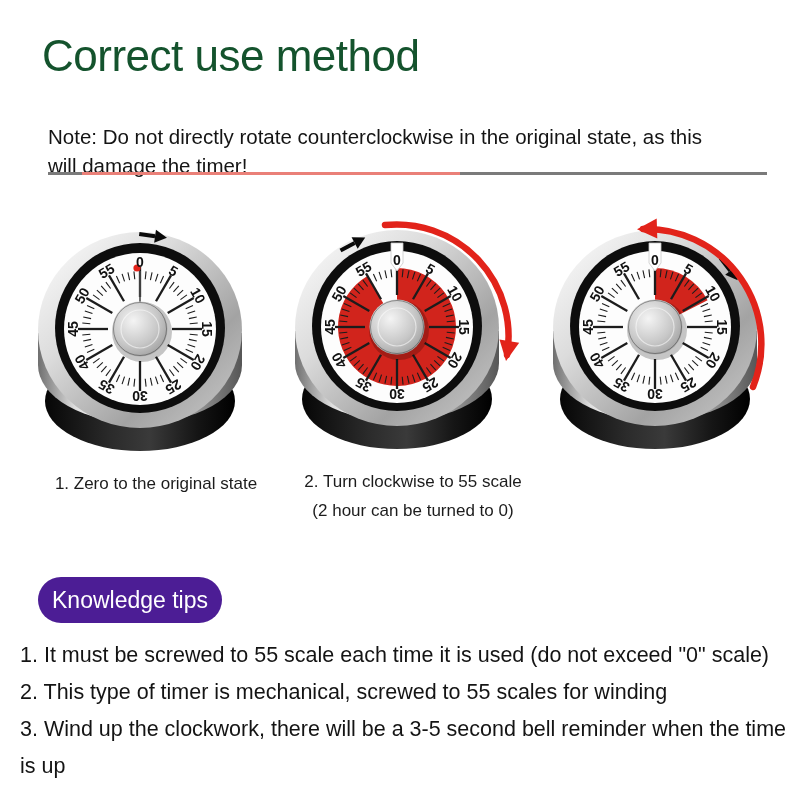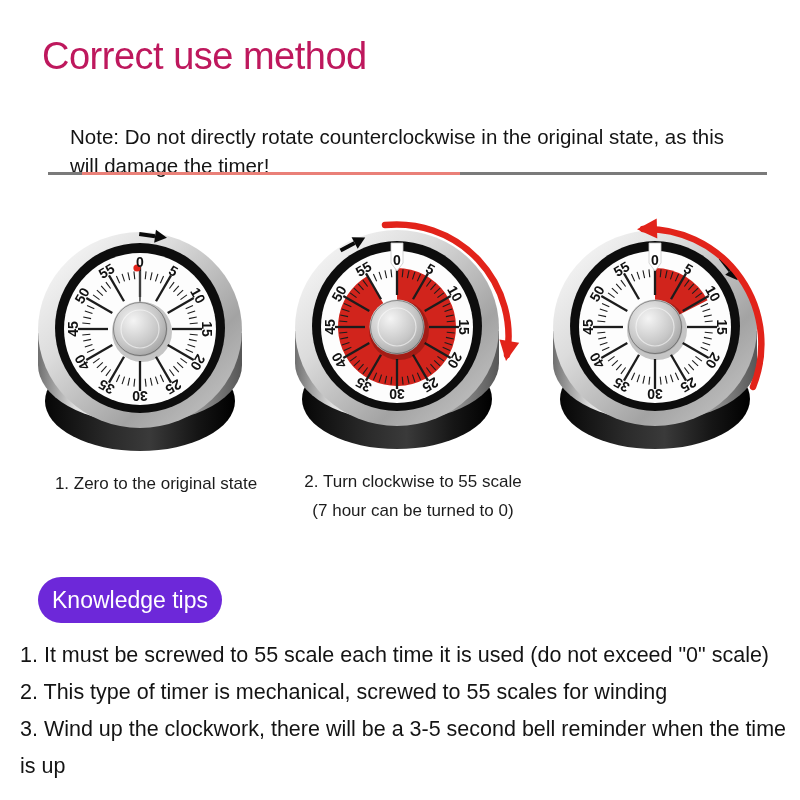--- a/index.html
+++ b/index.html
@@ -1,27 +1,27 @@
 <!DOCTYPE html>
 <html><head>
 <meta charset="utf-8">
 <style>
   html,body{margin:0;padding:0;}
   body{
     width:800px;height:800px;background:#ffffff;position:relative;overflow:hidden;
     font-family:"Liberation Sans",sans-serif;color:#1a1a1a;
   }
   .page-title{
-    position:absolute;left:42px;top:30px;font-size:38px;line-height:52px;
-    font-weight:400;letter-spacing:-0.5px;color:#be185d;
+    position:absolute;left:42px;top:30px;font-size:44px;line-height:52px;
+    font-weight:400;letter-spacing:-0.5px;color:#14532d;
   }
   .note{
     position:absolute;left:48px;top:122px;font-size:20.5px;line-height:29px;color:#141414;
   }
-  .note span{display:block;margin-left:22px;}
+  .note span{display:block;}
   .note-underline{
     position:absolute;left:48px;top:172px;width:719px;height:3px;background:#7a7a7a;
   }
   .note-underline .hl{
     position:absolute;left:34px;top:0;width:378px;height:3px;
   }
   .timers-row{position:absolute;left:0;top:213px;width:800px;height:330px;}
   .timer-col{position:absolute;width:240px;top:0;}
   #col1{left:30px;top:2px;}
   #col2{left:287px;}
@@ -306,21 +306,21 @@
           <circle cx="110" cy="114" r="19" fill="none" stroke="rgba(255,255,255,0.55)" stroke-width="1.2"></circle>
           <g transform="rotate(-28 110 114)">
             <line x1="96" y1="20" x2="112" y2="20" stroke="#0a0a0a" stroke-width="4"></line>
             <path d="M112,13.5 L124,20 L112,26.5 Z" fill="#0a0a0a"></path>
           </g>
           <path d="M 98,12 A 112 112 0 0 1 220,142" fill="none" stroke="#e2231a" stroke-width="6.5" stroke-linecap="round" marker-end="url(#ah1)"></path>
         </svg>
       </div>
     <div class="timer-caption">
       <span>2. Turn clockwise to 55 scale</span>
-      <span>(7 hour can be turned to 0)</span>
+      <span>(2 hour can be turned to 0)</span>
     </div>
   </div>
   <div class="timer-col" id="col3">
     <div>
         <svg viewBox="0 0 240 250" width="240" height="250">
           <defs>
             <linearGradient id="gb2" x1="0" y1="0" x2="1" y2="0">
               <stop offset="0" stop-color="#060606"></stop>
               <stop offset="0.35" stop-color="#2b2b2b"></stop>
               <stop offset="0.55" stop-color="#3a3a3a"></stop>
@@ -436,21 +436,21 @@
           <g transform="rotate(52 110 114)">
             <line x1="96" y1="20" x2="112" y2="20" stroke="#0a0a0a" stroke-width="4"></line>
             <path d="M112,13.5 L124,20 L112,26.5 Z" fill="#0a0a0a"></path>
           </g>
           <path d="M 208,174 A 115 115 0 0 0 98,16" fill="none" stroke="#e2231a" stroke-width="6.5" stroke-linecap="round" marker-end="url(#ah2)"></path>
         </svg>
       </div>
   </div>
 </div>
 
-<div class="tips-badge" style="background: #6d28d9;">
+<div class="tips-badge" style="background: #4c1d95;">
   <span>Knowledge tips</span>
 </div>
 
 <div class="tips-list">
   <div class="tip-1">1. It must be screwed to 55 scale each time it is used (do not exceed "0" scale)</div>
   <div class="tip-2">2. This type of timer is mechanical, screwed to 55 scales for winding</div>
   <div class="tip-3">3. Wind up the clockwork, there will be a 3-5 second bell reminder when the time is up</div>
 </div>
 
 </body></html>

